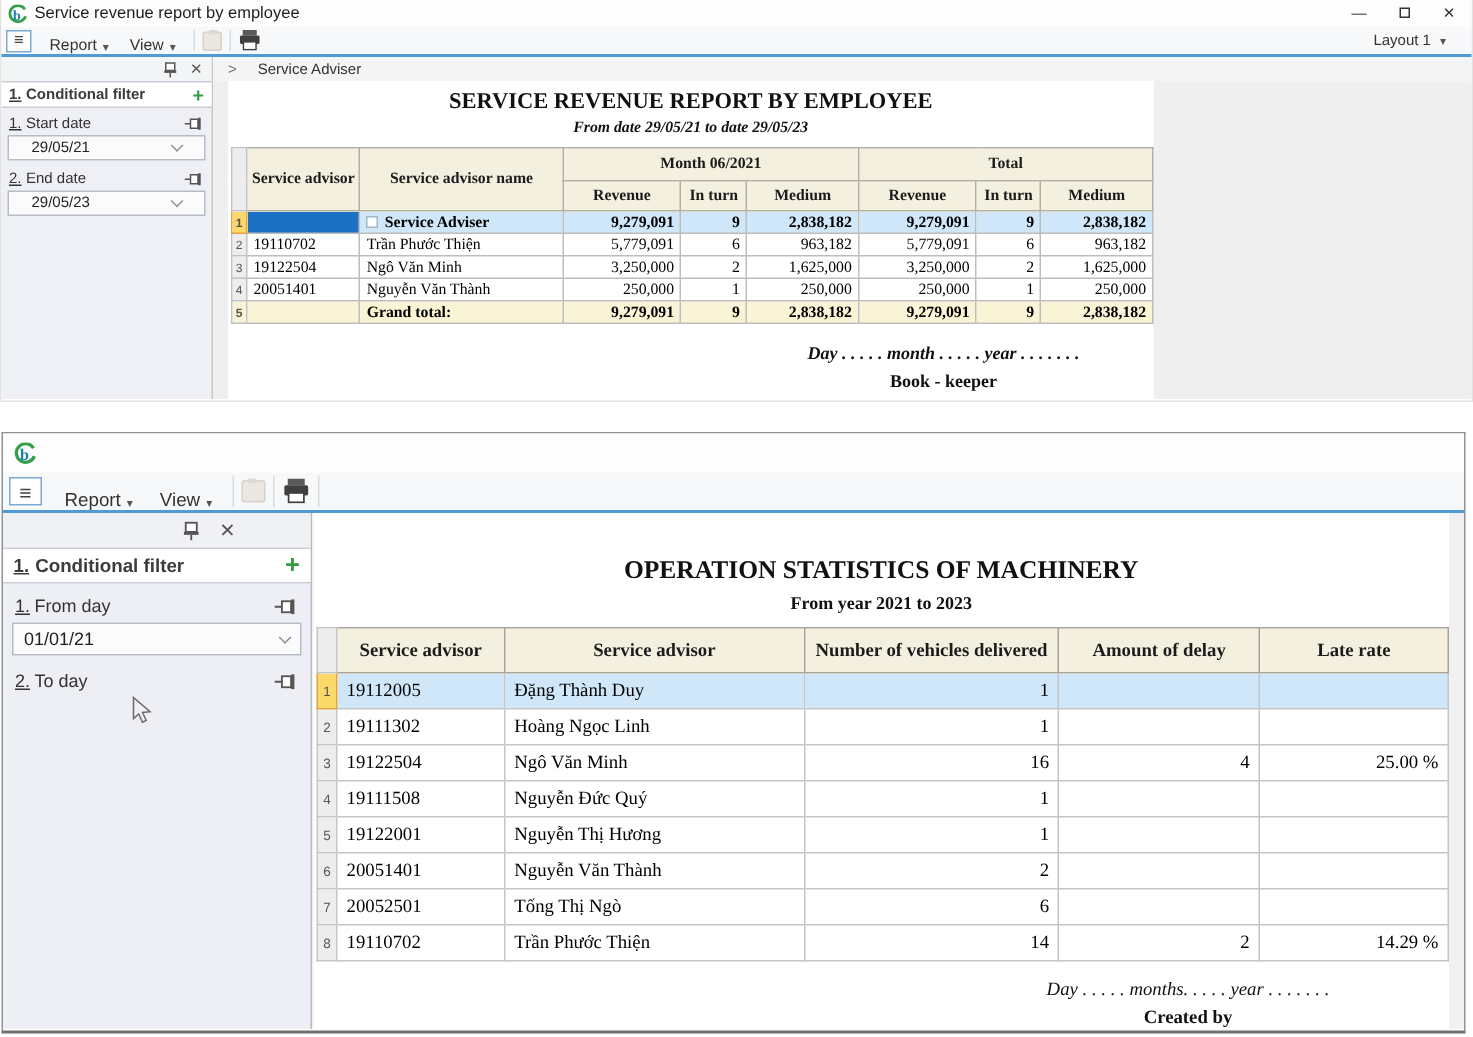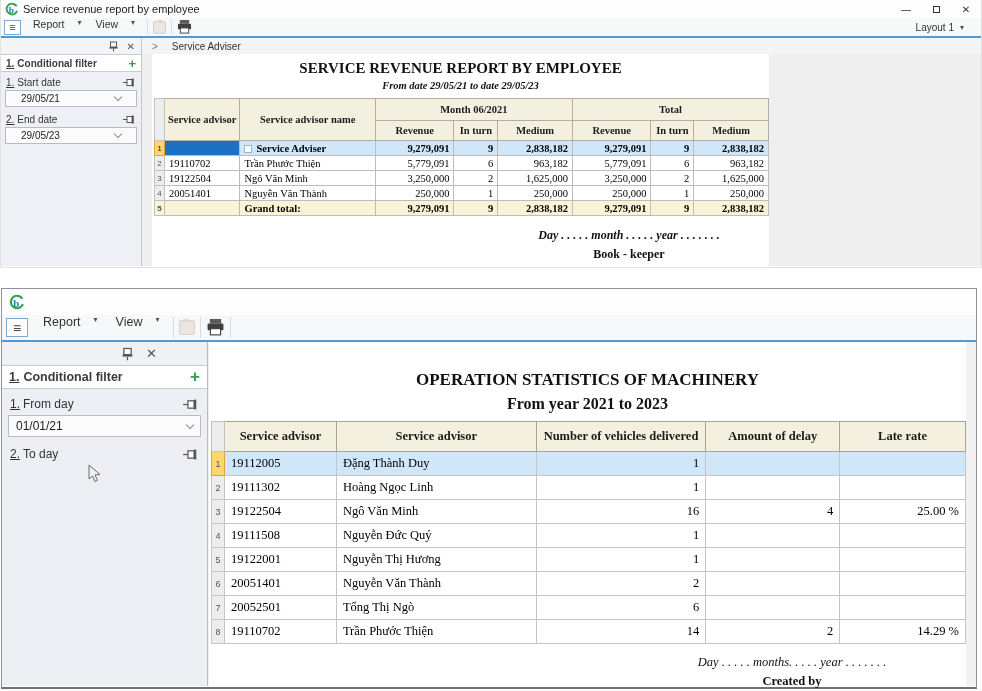--- a/index.html
+++ b/index.html
@@ -4,21 +4,21 @@
 <style>
   * { margin:0; padding:0; box-sizing:border-box; }
   html,body { width:982px; height:691px; background:#ffffff; font-family:"Liberation Sans","DejaVu Sans",sans-serif; overflow:hidden; }
   .canvas { position:relative; width:982px; height:691px; }
 
   
   .logo { display:inline-flex; width:15px; height:15px; margin-right:5px; flex:0 0 auto; }
   .titlebar { display:flex; align-items:center; background:#fdfdfd; }
   .toolbar { display:flex; align-items:center; background:#f7f8f9; border-bottom:2px solid #4f9bd8; }
   .hamburger { display:flex; align-items:center; justify-content:center; border:1px solid #7aa9d6; background:#fff; color:#444; cursor:default; }
-  .tb-btn { display:flex; align-items:flex-start; color:#333;gap:9px; }
+  .tb-btn { display:flex; align-items:flex-end; color:#333; }
   .caret { font-size:8px; color:#555; margin-left:4px; }
   .tb-sep { width:1px; background:#d9dbdd; align-self:stretch; margin:2px 5px; }
   .icon-paste { position:relative; width:13px; height:13px; background:#e9e2d9; border:1px solid #cfc8be; border-radius:2px; opacity:.8; }
   .icon-paste:after { content:""; position:absolute; left:3px; top:-2px; width:6px; height:3px; background:#d8d2c8; border-radius:1px; }
   .chev { width:6px; height:6px; border-right:1px solid #777; border-bottom:1px solid #777; transform:rotate(45deg); margin-top:-3px; }
   .panel-head { display:flex; align-items:center; background:#ffffff; border-top:1px solid #c9ccd4; border-bottom:1px solid #c9ccd4; font-weight:bold; color:#3c3c3c; }
   .plus { margin-left:auto; color:#2f9e44; font-weight:bold; }
   .filter-label { display:flex; align-items:center; color:#333; }
   .filter-label .undnum { text-decoration:underline; margin-right:3px; }
   .filter-label .pin-right { margin-left:auto; }
@@ -85,21 +85,21 @@
   .w2 .body { display:flex; height:344px; }
   .w2 .sidebar { position:relative; width:206px; border-right:1px solid #bbbbbb; background:#edeff5; display:flex; flex-direction:column; }
   .w2 .side-head { height:23px; display:flex; align-items:center; justify-content:flex-end; padding-right:50px; gap:13px; font-size:13px; color:#555; background:#eff1f5; }
   .w2 .panel-head { height:24px; font-size:12.5px; padding:0 7px; }
   .w2 .plus { font-size:17px; }
   .w2 .filter-label { height:22px; font-size:12px; padding:0 8px; margin-top:1px; }
   .w2 .select { height:22px; margin:0 6px; padding:0 7px; font-size:12px; }
   .w2 .content { flex:1; background:#f1f1f1; }
   .w2 .page { margin-left:1px; width:757px; height:100%; background:#fff; padding-top:28px; }
   .w2 .ops-title { text-align:center; font-family:"Liberation Serif","DejaVu Serif",serif; font-weight:bold; font-size:17px; color:#111; }
-  .w2 .ops-sub { text-align:center; font-family:"Liberation Serif","DejaVu Serif",serif; font-weight:bold; font-size:16px; margin-top:5px; color:#111; }
+  .w2 .ops-sub { text-align:center; font-family:"Liberation Serif","DejaVu Serif",serif; font-weight:bold; font-size:12px; margin-top:5px; color:#111; }
   .w2 table { margin:8px 0 0 2px; font-size:12.5px; }
   .w2 th { padding:2px 6px; height:30px; font-size:12.5px; white-space:normal; line-height:1.15; border-color:#a8a396; }
   .w2 th.gutter-h { background:#ededed; border-color:#c2c2c2; }
   .w2 td { padding:2px 6px; height:24px; border-color:#c6c6c6; }
   .w2 td.gutter { font-size:9px; padding:0; }
   .w2 tr.row-selected td { background:#cfe7f9; }
   .w2 tr.row-selected td.gutter { background:#fbd86a; border-color:#e0a23c; }
   .w2 table { border:1px solid #777; }
   .w2 .foot { margin:9px 0 0 428px; width:310px; font-size:12.5px; line-height:1.5; }
   .w2 .foot .l1 { font-style:italic; }

